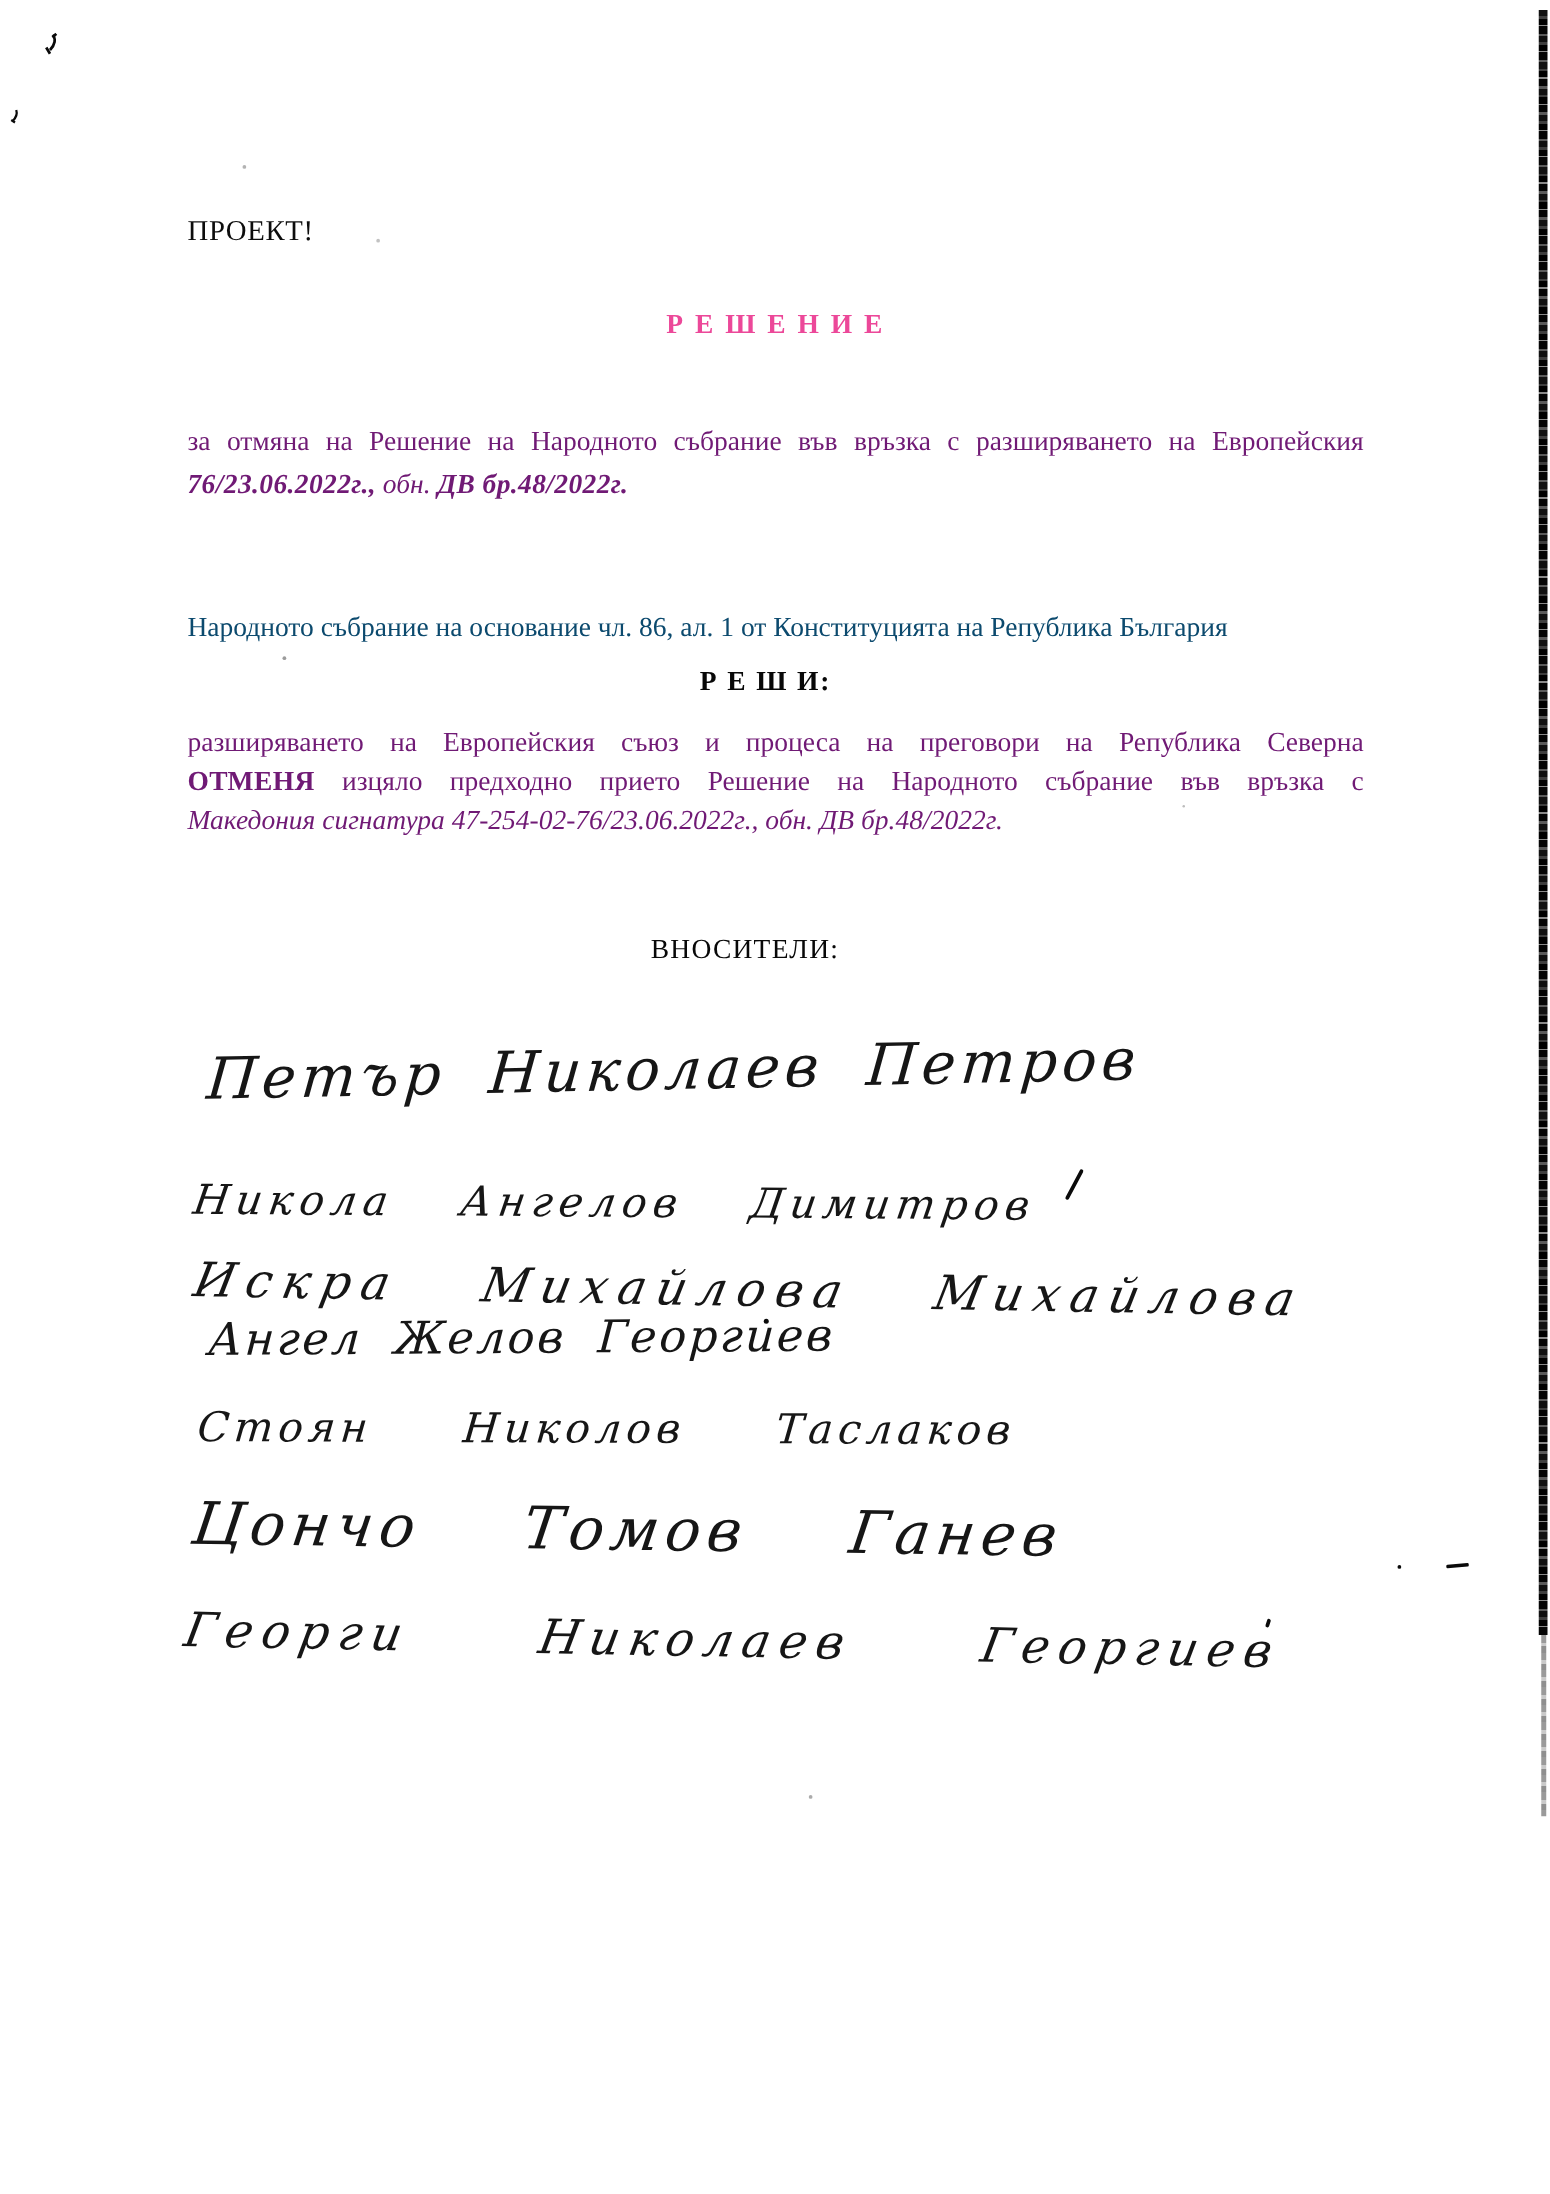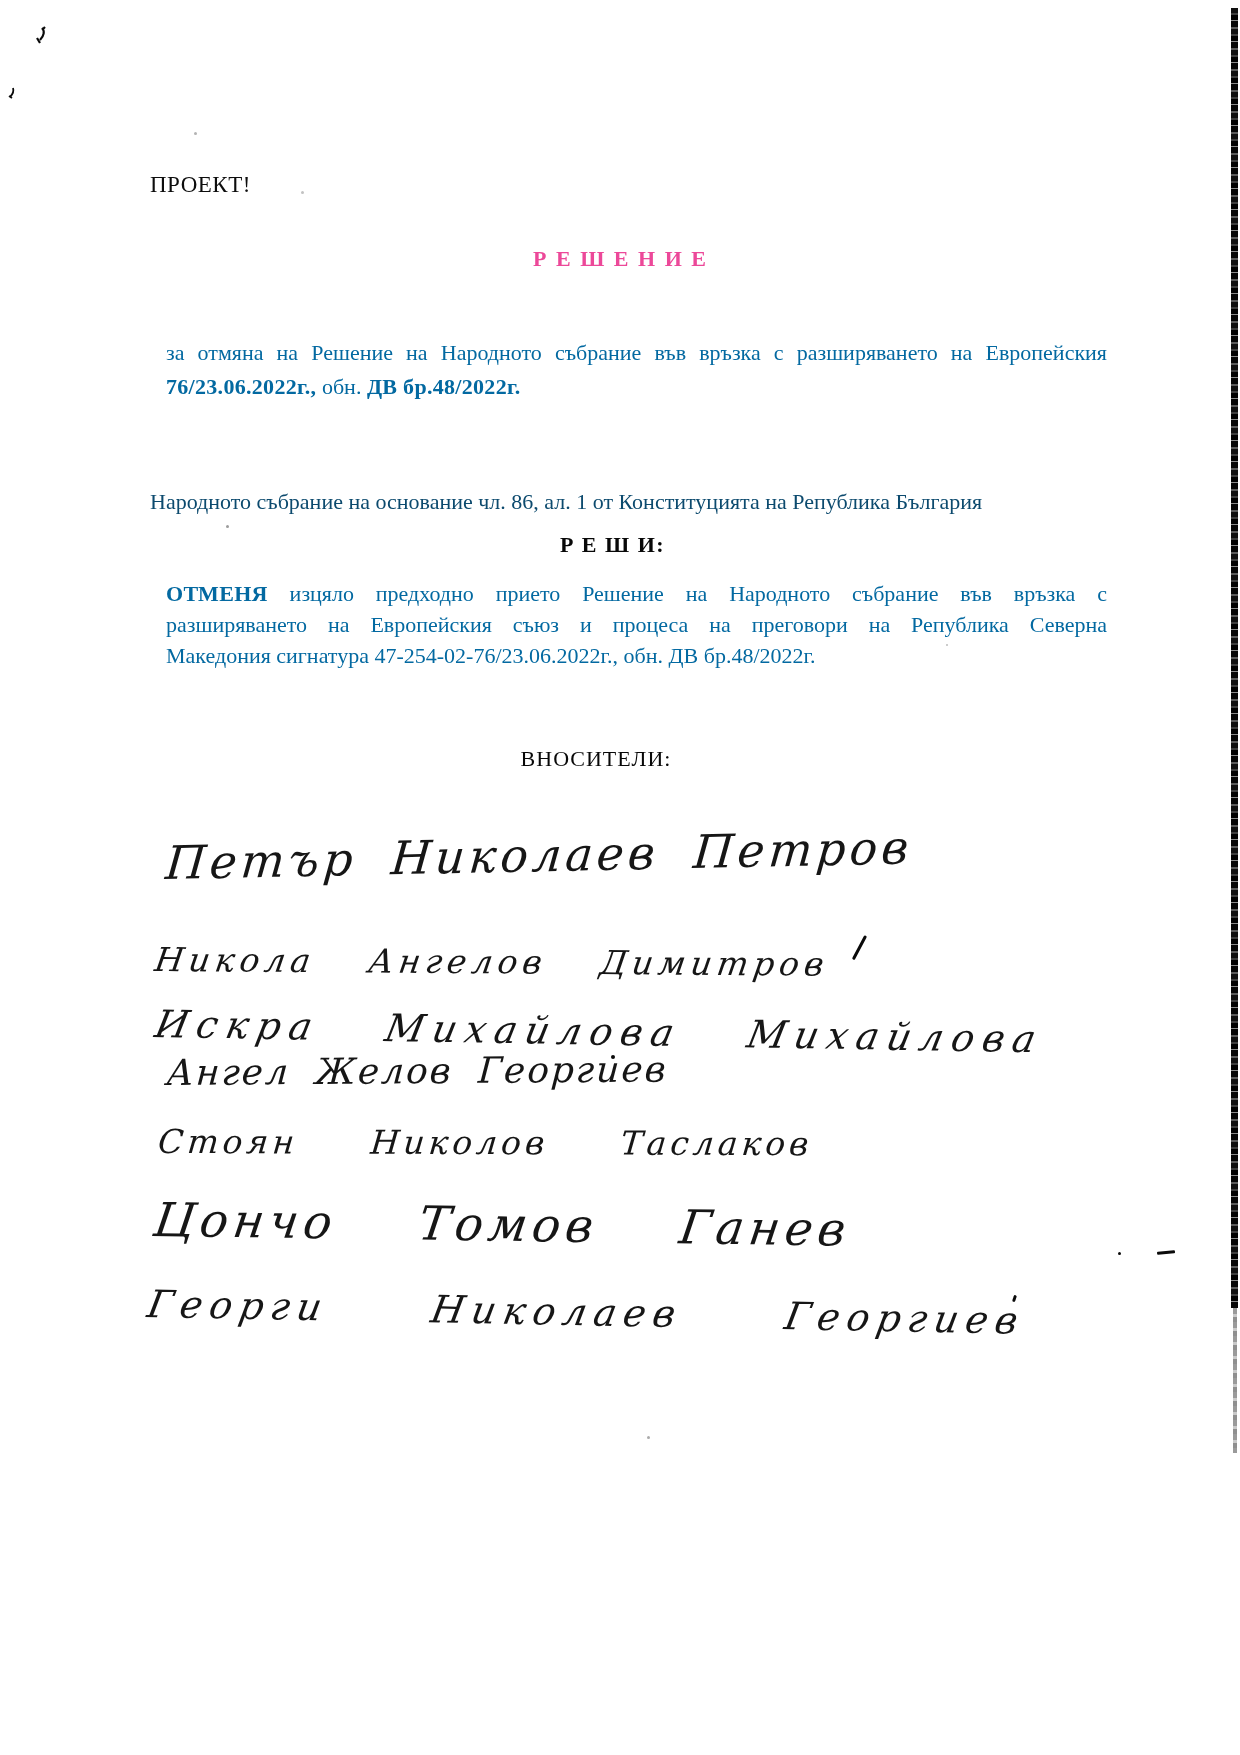--- a/index.html
+++ b/index.html
@@ -15,25 +15,25 @@
 
   
   .draft{
     position:absolute;left:150px;top:172px;
     font-size:23px;letter-spacing:.5px;color:#0d0d0d;
   }
   .title{
     position:absolute;left:150px;top:246px;width:941px;margin:0;
     text-align:center;font-size:22px;font-weight:bold;letter-spacing:2px;color:#ec4899;
   }
-  .para{position:absolute;left:150px;width:941px;font-size:22px;color:#0369a1;margin-left:16px;}
+  .para{position:absolute;left:150px;width:941px;font-size:22px;color:#701a75;}
   .subject{top:336px;line-height:34px;}
   .resolution{top:578px;line-height:31px;}
   .jline{text-align:justify;text-align-last:justify;white-space:normal;}
-  .lline{text-align:left;}
+  .lline{text-align:left;font-style:italic;}
   .para b{font-weight:bold;letter-spacing:.3px;}
   .basis{
     position:absolute;left:150px;top:489px;width:941px;
     font-size:22px;color:#0c4a6e;
   }
   .reshi{
     position:absolute;left:150px;top:532px;width:925px;
     text-align:center;font-size:22px;font-weight:bold;letter-spacing:1.5px;color:#080808;
   }
   .vnos{
@@ -105,22 +105,22 @@
   <div class="para subject">
     <div class="jline"><span>за отмяна на Решение на Народното събрание във връзка с разширяването на Европейския</span></div>
     <div class="lline"><b>76/23.06.2022г.,</b><span> обн. </span><b>ДВ бр.48/2022г.</b></div>
   </div>
 
   <div class="basis">Народното събрание на основание чл. 86, ал. 1 от Конституцията на Република България</div>
 
   <div class="reshi">Р Е Ш И:</div>
 
   <div class="para resolution">
+    <div class="jline"><span>разширяването на Европейския съюз и процеса на преговори на Република Северна</span></div>
     <div class="jline"><b>ОТМЕНЯ</b><span> изцяло предходно прието Решение на Народното събрание във връзка с</span></div>
-    <div class="jline"><span>разширяването на Европейския съюз и процеса на преговори на Република Северна</span></div>
     <div class="lline"><span>Македония сигнатура 47-254-02-76/23.06.2022г., обн. ДВ бр.48/2022г.</span></div>
   </div>
 
   <div class="vnos">ВНОСИТЕЛИ:</div>
 
   <div class="sig sig1">Петър Николаев Петров</div>
   <div class="sig sig2">Никола Ангелов Димитров</div>
   <div class="sig sig3">Искра Михайлова Михайлова</div>
   <div class="sig sig4">Ангел Желов Георгиев</div>
   <div class="sig sig5">Стоян Николов Таслаков</div>

